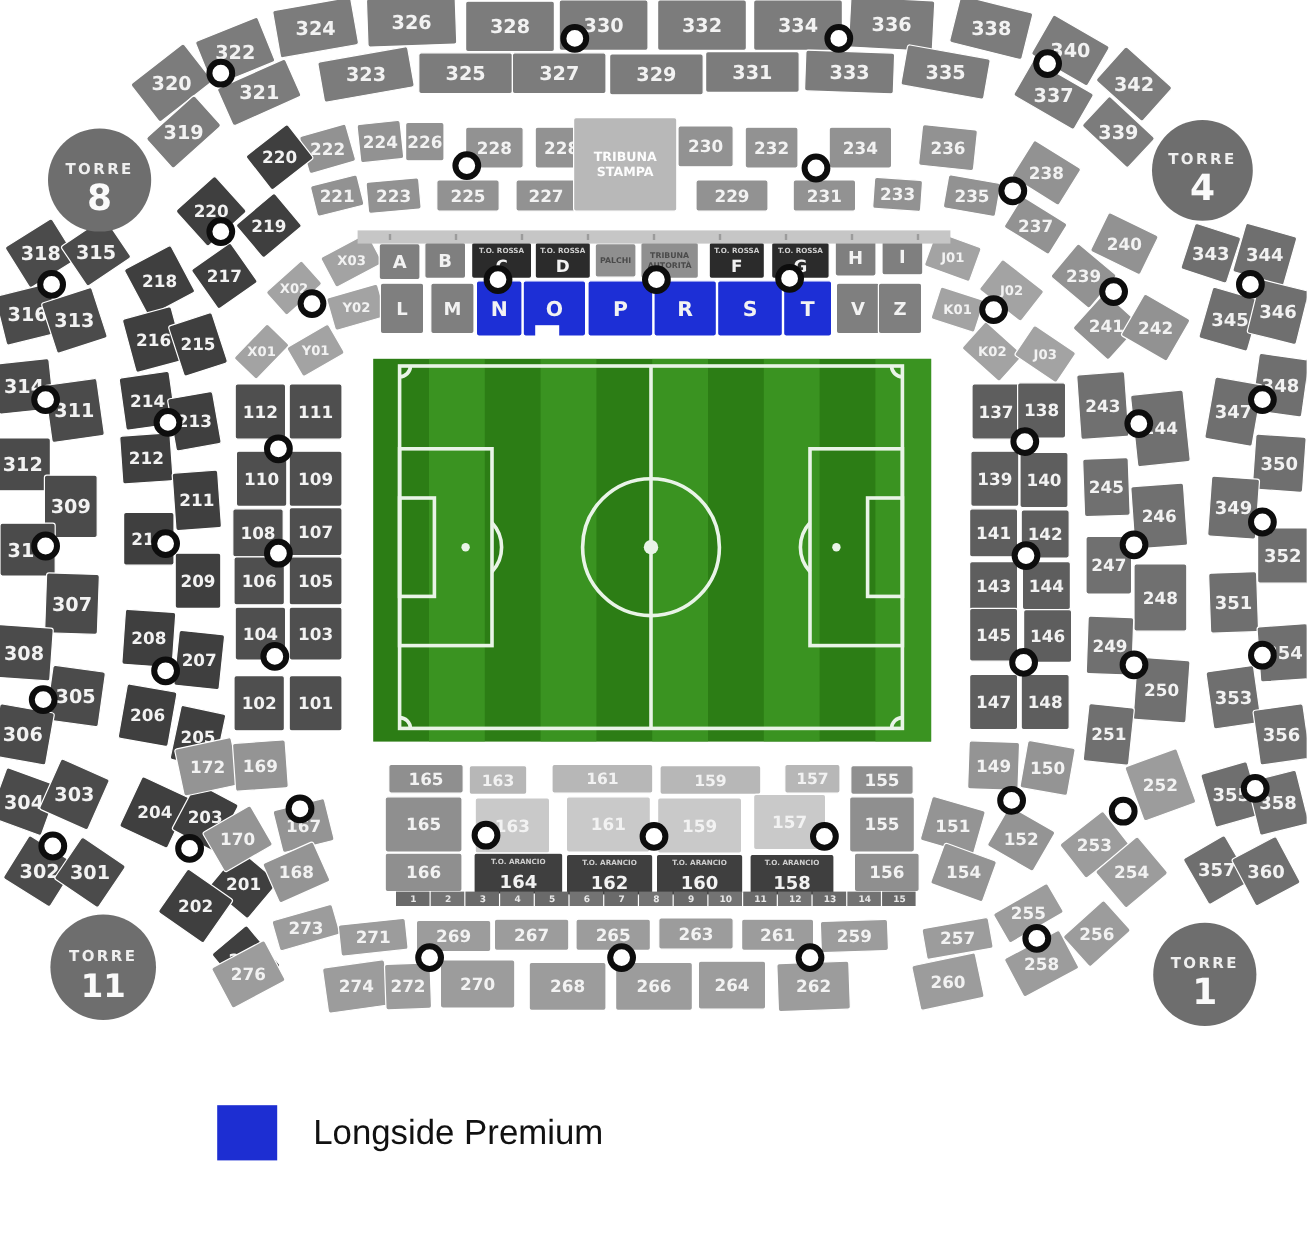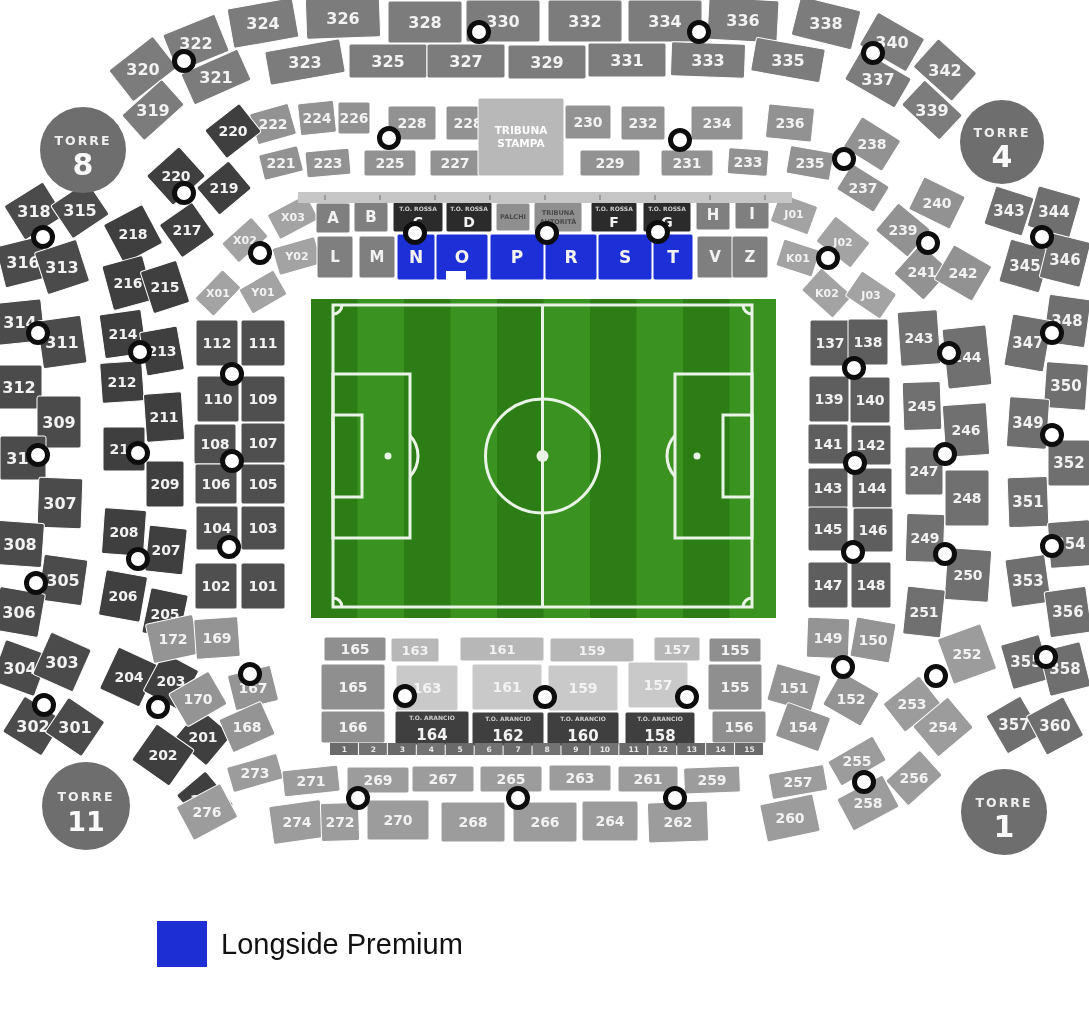--- a/index.html
+++ b/index.html
@@ -1,20 +1,20 @@
 <!DOCTYPE html>
 <html><head>
 <meta charset="utf-8">
 <style>
   html,body{margin:0;padding:0;background:#fff;}
   #stage{position:relative;width:1089px;height:1032px;background:#fff;overflow:hidden;}
   #map{position:absolute;left:0;top:0;}
   #map text{font-family:"DejaVu Sans",sans-serif;font-weight:700;}
-  .legend{position:absolute;display:flex;align-items:center;gap:14px;
-          font-family:"Liberation Sans",sans-serif;}
+  .legend{position:absolute;display:flex;align-items:center;gap:30px;
+          font-family:"Liberation Sans",sans-serif;margin-left:24px;}
   .legend .swatch{display:inline-block;}
   .legend .lbl{font-size:29px;color:#111;}
 </style>
 </head>
 <body>
 
 <div id="stage">
   <svg id="map" xmlns="http://www.w3.org/2000/svg" width="1089" height="1032" viewBox="0 0 1089 1032">
       <g transform="translate(143,69)">
         <rect x="-28" y="-20" width="56" height="40" rx="2" fill="#7c7c7c" stroke="#fff" stroke-width="1" transform="rotate(-38)"></rect>

